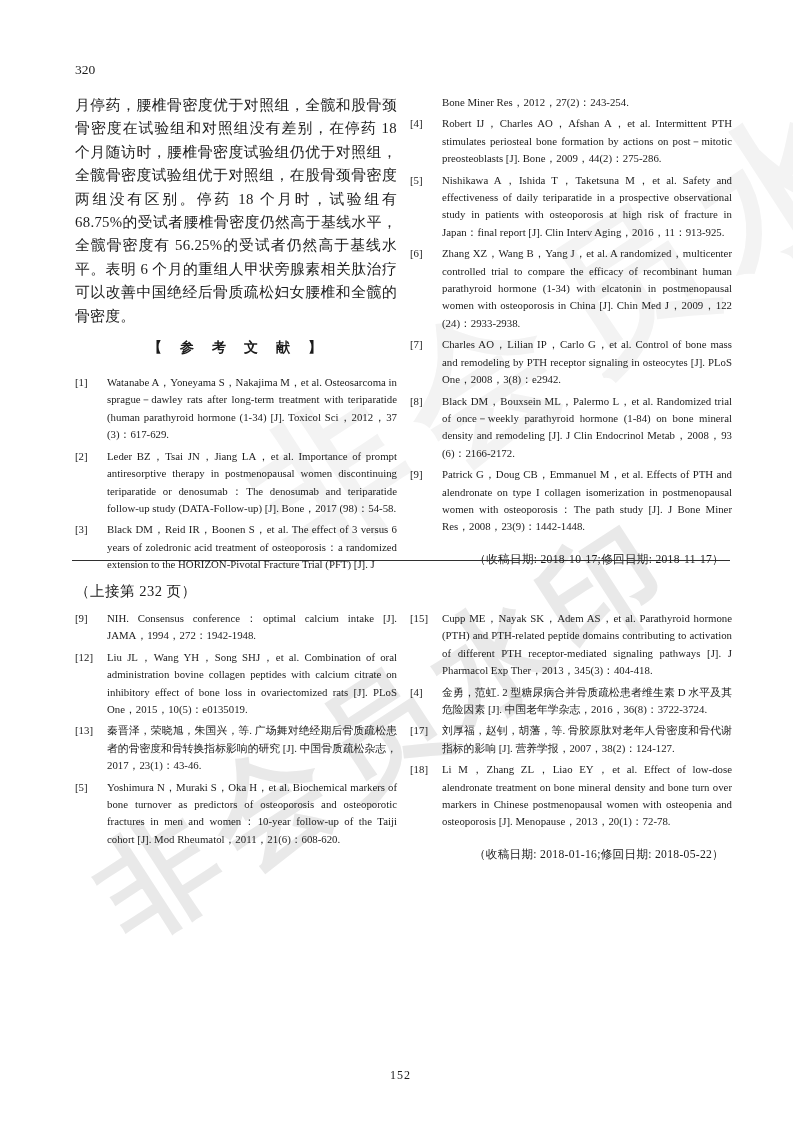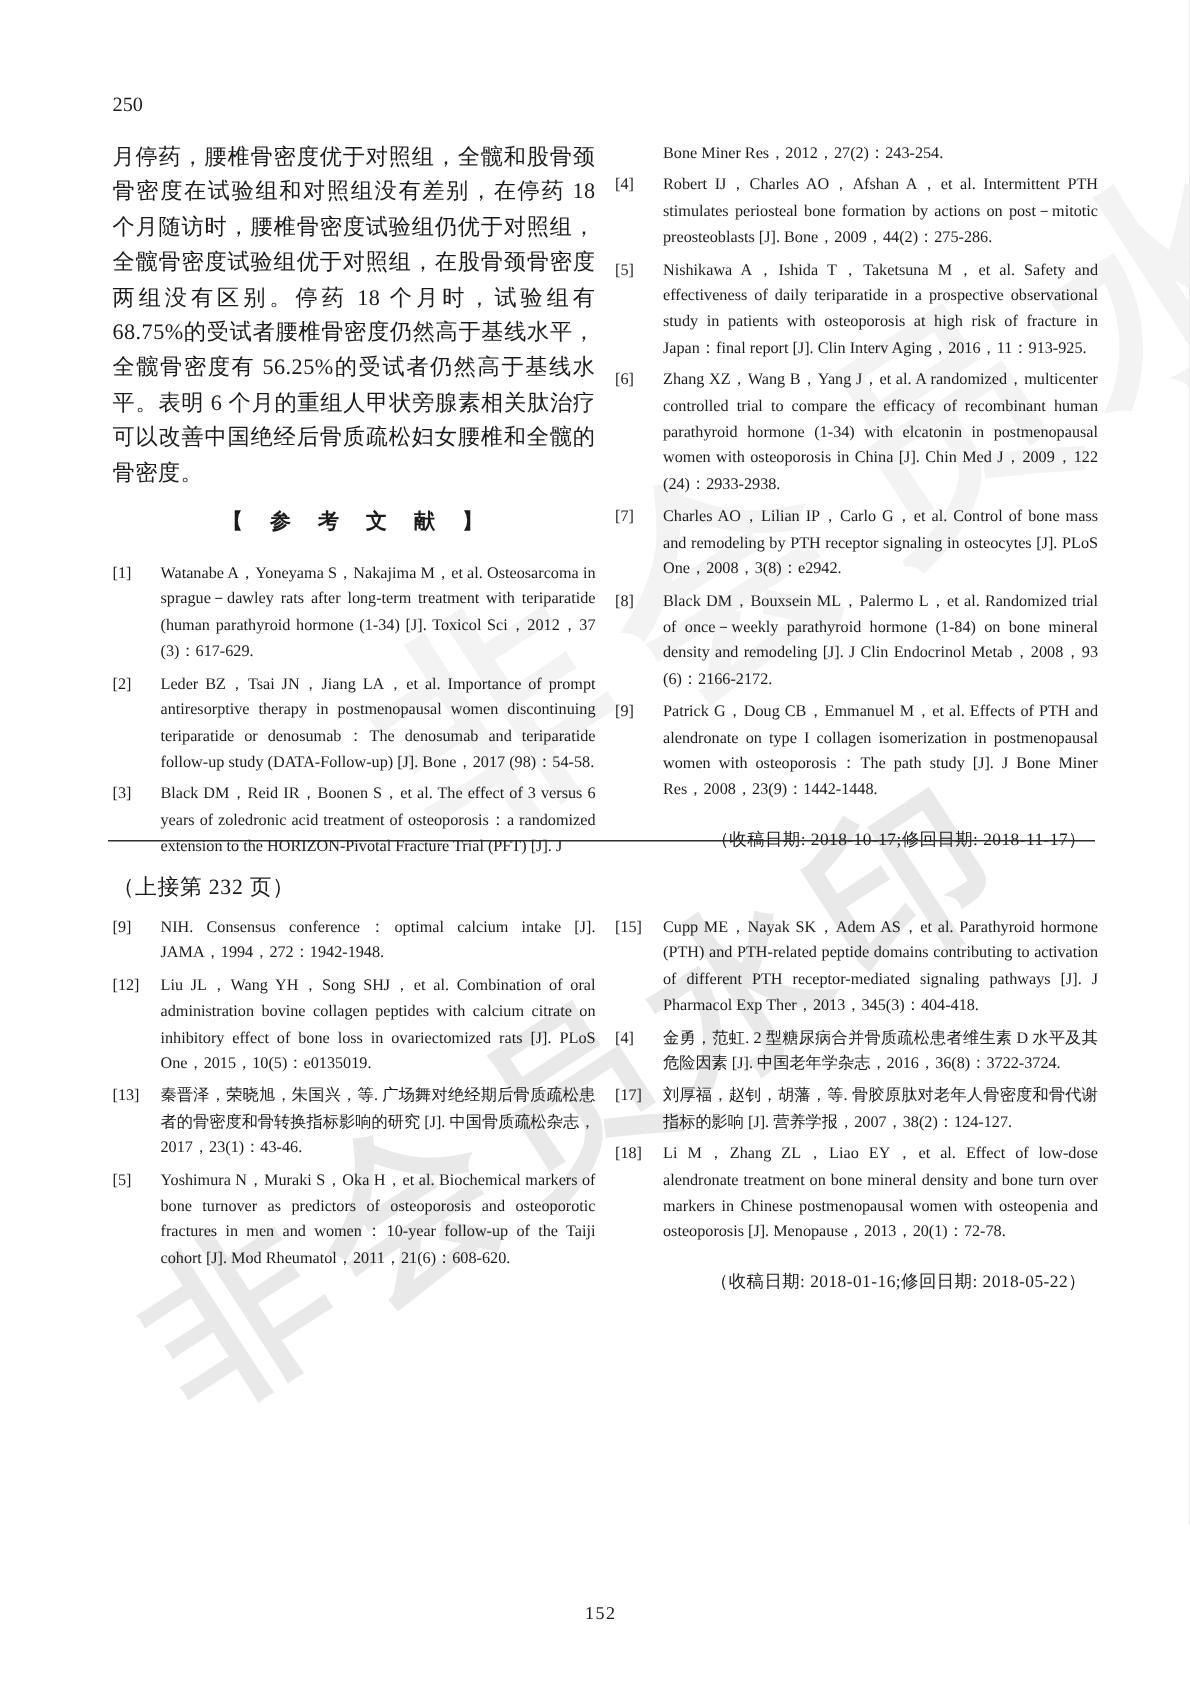--- a/index.html
+++ b/index.html
@@ -110,21 +110,21 @@
 <body>
 
 <div class="page">
 
   <div class="wm wm-ghost">非会员水印</div>
   <div class="wm wm-main">非会员水印</div>
 
   <div class="content">
 
     <div class="hdr">
-      <span class="hdr-pageno">250</span>
+      <span class="hdr-pageno">320</span>
     </div>
 
     <div class="sec1">
       <div class="cols">
         <div class="col">
           <div class="para">月停药，腰椎骨密度优于对照组，全髋和股骨颈骨密度在试验组和对照组没有差别，在停药 18 个月随访时，腰椎骨密度试验组仍优于对照组，全髋骨密度试验组优于对照组，在股骨颈骨密度两组没有区别。停药 18 个月时，试验组有 68.75%的受试者腰椎骨密度仍然高于基线水平，全髋骨密度有 56.25%的受试者仍然高于基线水平。表明 6 个月的重组人甲状旁腺素相关肽治疗可以改善中国绝经后骨质疏松妇女腰椎和全髋的骨密度。</div>
           <div class="refhdr">【　参　考　文　献　】</div>
 
           <div class="ref">
             <span class="ref-num">[1]</span>

